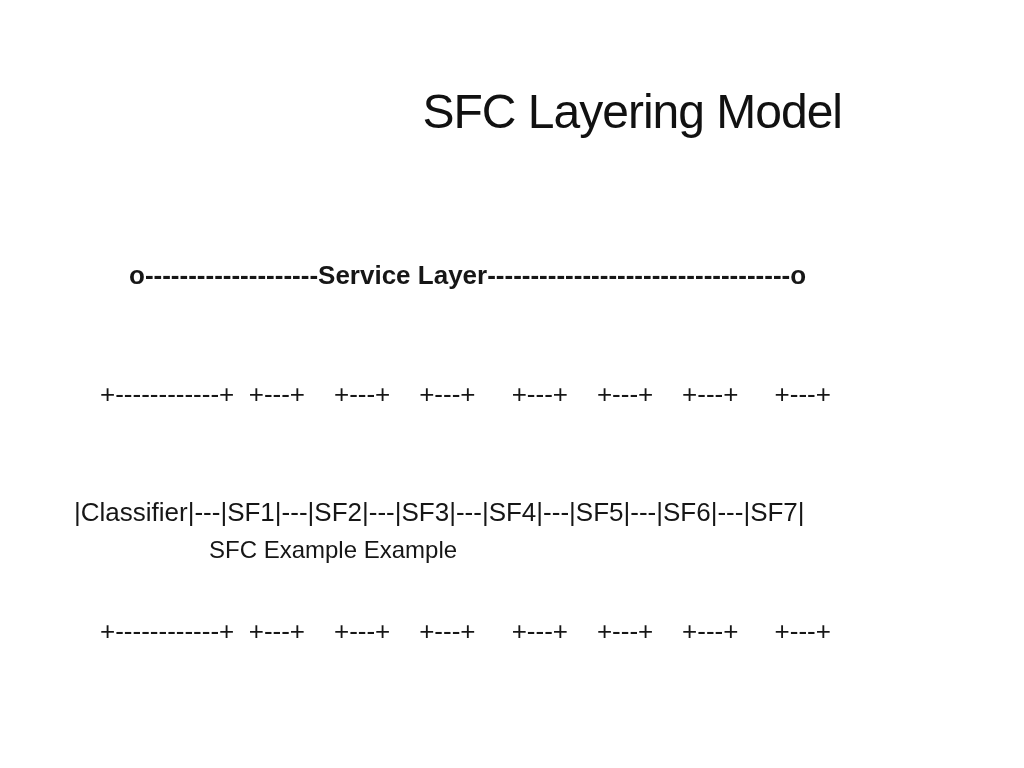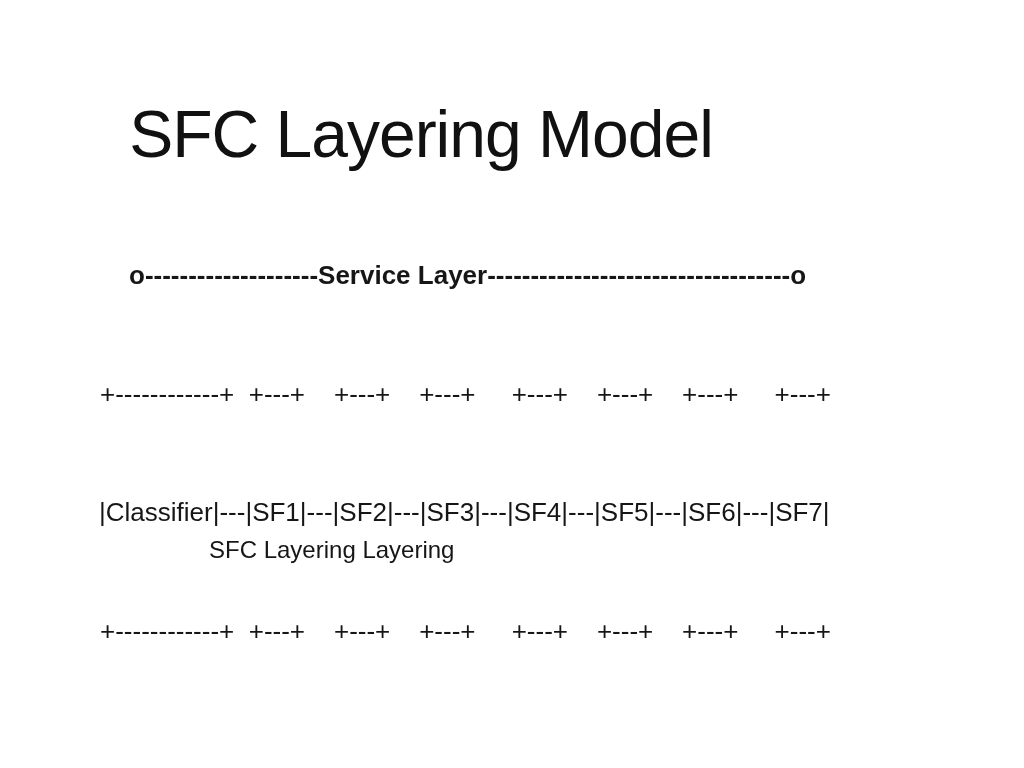--- a/index.html
+++ b/index.html
@@ -19,41 +19,41 @@
   .slide {
     position: absolute;
     inset: 0;
     background: #ffffff;
   }
   .title {
     position: absolute;
     top: 52px;
     left: 0;
     width: 842px;
-    text-align: center;
-    font-size: 66px;
+    text-align: right;
+    font-size: 48px;
     font-weight: 400;
     letter-spacing: -1px;
     color: #111111;
     white-space: pre;
   }
   .diagram {
     position: absolute;
     top: 177px;
     left: 0;
     width: 1024px;
     font-size: 26px;
     line-height: 39.5px;
     white-space: pre;
     color: #161616;
   }
   .ln { height: 39.5px; }
   .ln-service   { margin-left: 129px; font-weight: bold; }
   .ln-boxtop    { margin-left: 100px; }
-  .ln-sfchain   { margin-left: 99px;  }
+  .ln-sfchain   { margin-left: 74px;  }
   .ln-boxbottom { margin-left: 100px; }
   .ln-nwelem    { margin-left: 252px; }
   .caption {
     position: absolute;
     top: 536px;
     left: 209px;
     font-size: 24px;
     color: #161616;
     white-space: pre;
   }
@@ -68,15 +68,15 @@
   <div class="diagram">
     <div class="ln ln-service">o--------------------Service Layer-----------------------------------o</div>
     <div class="ln ln-boxtop">+------------+  +---+    +---+    +---+     +---+    +---+    +---+     +---+</div>
     <div class="ln ln-sfchain">|Classifier|---|SF1|---|SF2|---|SF3|---|SF4|---|SF5|---|SF6|---|SF7|</div>
     <div class="ln ln-boxbottom">+------------+  +---+    +---+    +---+     +---+    +---+    +---+     +---+</div>
     
     
     
   </div>
 
-  <div class="caption">SFC Layering Layering</div>
+  <div class="caption">SFC Example Example</div>
 
 </div>
 
 </body></html>

